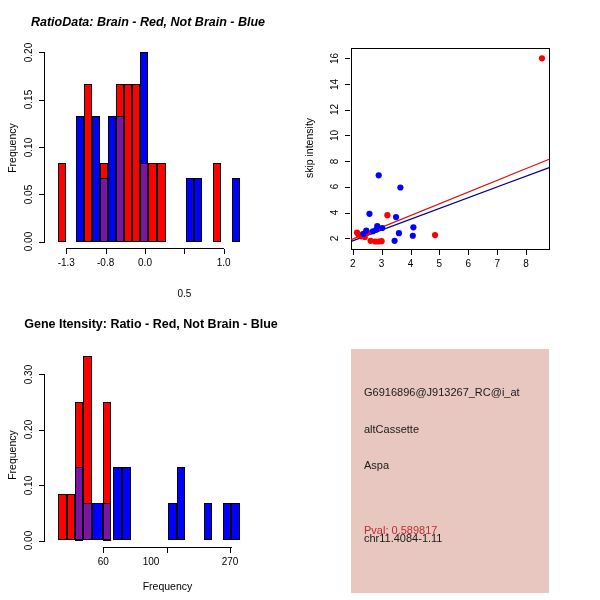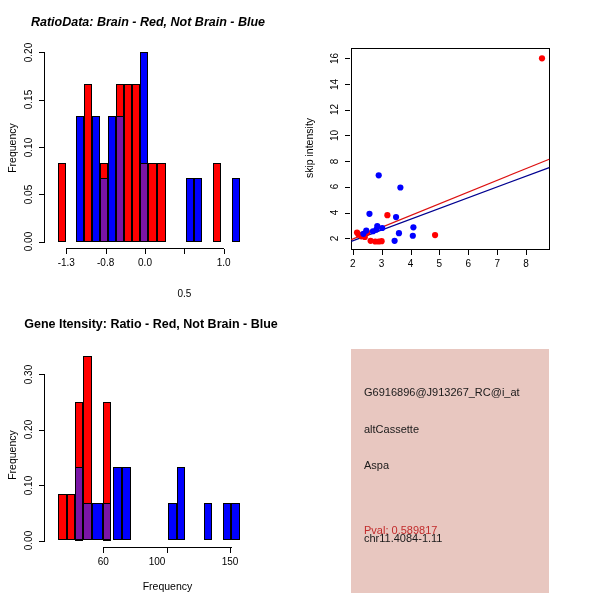--- a/index.html
+++ b/index.html
@@ -189,23 +189,23 @@
         <span class="vtext ticktext">0.20</span>
       </div>
       <div class="abs" style="left: 39px; top: 374px; width: 5px; height: 1px; background: rgb(0, 0, 0);"></div>
       <div class="abs flexc" style="left: 22px; top: 354px; width: 14px; height: 40px;">
         <span class="vtext ticktext">0.30</span>
       </div>
       <div class="abs" style="left: 103.3px; top: 547px; width: 128.7px; height: 1px; background: rgb(0, 0, 0);"></div>
       <div class="abs" style="left: 103.3px; top: 548px; width: 1px; height: 5px; background: rgb(0, 0, 0);"></div>
       <div class="xticklab" style="left: 86.3px; top: 556px;">60</div>
       <div class="abs" style="left: 166.65px; top: 548px; width: 1px; height: 5px; background: rgb(0, 0, 0);"></div>
-      <div class="xticklab" style="left: 140px; top: 556px;">100</div>
+      <div class="xticklab" style="left: 134px; top: 556px;">100</div>
       <div class="abs" style="left: 230px; top: 548px; width: 1px; height: 5px; background: rgb(0, 0, 0);"></div>
-      <div class="xticklab" style="left: 213px; top: 556px;">150</div>
+      <div class="xticklab" style="left: 213px; top: 556px;">270</div>
       <div class="abs" style="left: 58.3215px; top: 494.435px; width: 8.3622px; height: 46.065px; background: rgb(255, 0, 0); border: 1px solid rgb(0, 0, 0); box-sizing: border-box;"></div>
       <div class="abs" style="left: 66.6837px; top: 494.435px; width: 8.3622px; height: 46.065px; background: rgb(255, 0, 0); border: 1px solid rgb(0, 0, 0); box-sizing: border-box;"></div>
       <div class="abs" style="left: 75.0459px; top: 401.75px; width: 8.3622px; height: 138.75px; background: rgb(255, 0, 0); border: 1px solid rgb(0, 0, 0); box-sizing: border-box;"></div>
       <div class="abs" style="left: 75.0459px; top: 466.685px; width: 8.3622px; height: 73.815px; background: rgb(0, 0, 255); border: 1px solid rgb(0, 0, 0); box-sizing: border-box;"></div>
       <div class="abs" style="left: 75.0459px; top: 466.685px; width: 8.3622px; height: 73.815px; background: rgb(122, 21, 166); border: 1px solid rgb(0, 0, 0); box-sizing: border-box;"></div>
       <div class="abs" style="left: 83.4081px; top: 355.685px; width: 8.3622px; height: 184.815px; background: rgb(255, 0, 0); border: 1px solid rgb(0, 0, 0); box-sizing: border-box;"></div>
       <div class="abs" style="left: 83.4081px; top: 503.315px; width: 8.3622px; height: 37.185px; background: rgb(0, 0, 255); border: 1px solid rgb(0, 0, 0); box-sizing: border-box;"></div>
       <div class="abs" style="left: 83.4081px; top: 503.315px; width: 8.3622px; height: 37.185px; background: rgb(122, 21, 166); border: 1px solid rgb(0, 0, 0); box-sizing: border-box;"></div>
       <div class="abs" style="left: 91.7703px; top: 503.315px; width: 11.2763px; height: 37.185px; background: rgb(0, 0, 255); border: 1px solid rgb(0, 0, 0); box-sizing: border-box;"></div>
       <div class="abs" style="left: 103.047px; top: 401.75px; width: 8.3622px; height: 138.75px; background: rgb(255, 0, 0); border: 1px solid rgb(0, 0, 0); box-sizing: border-box;"></div>

